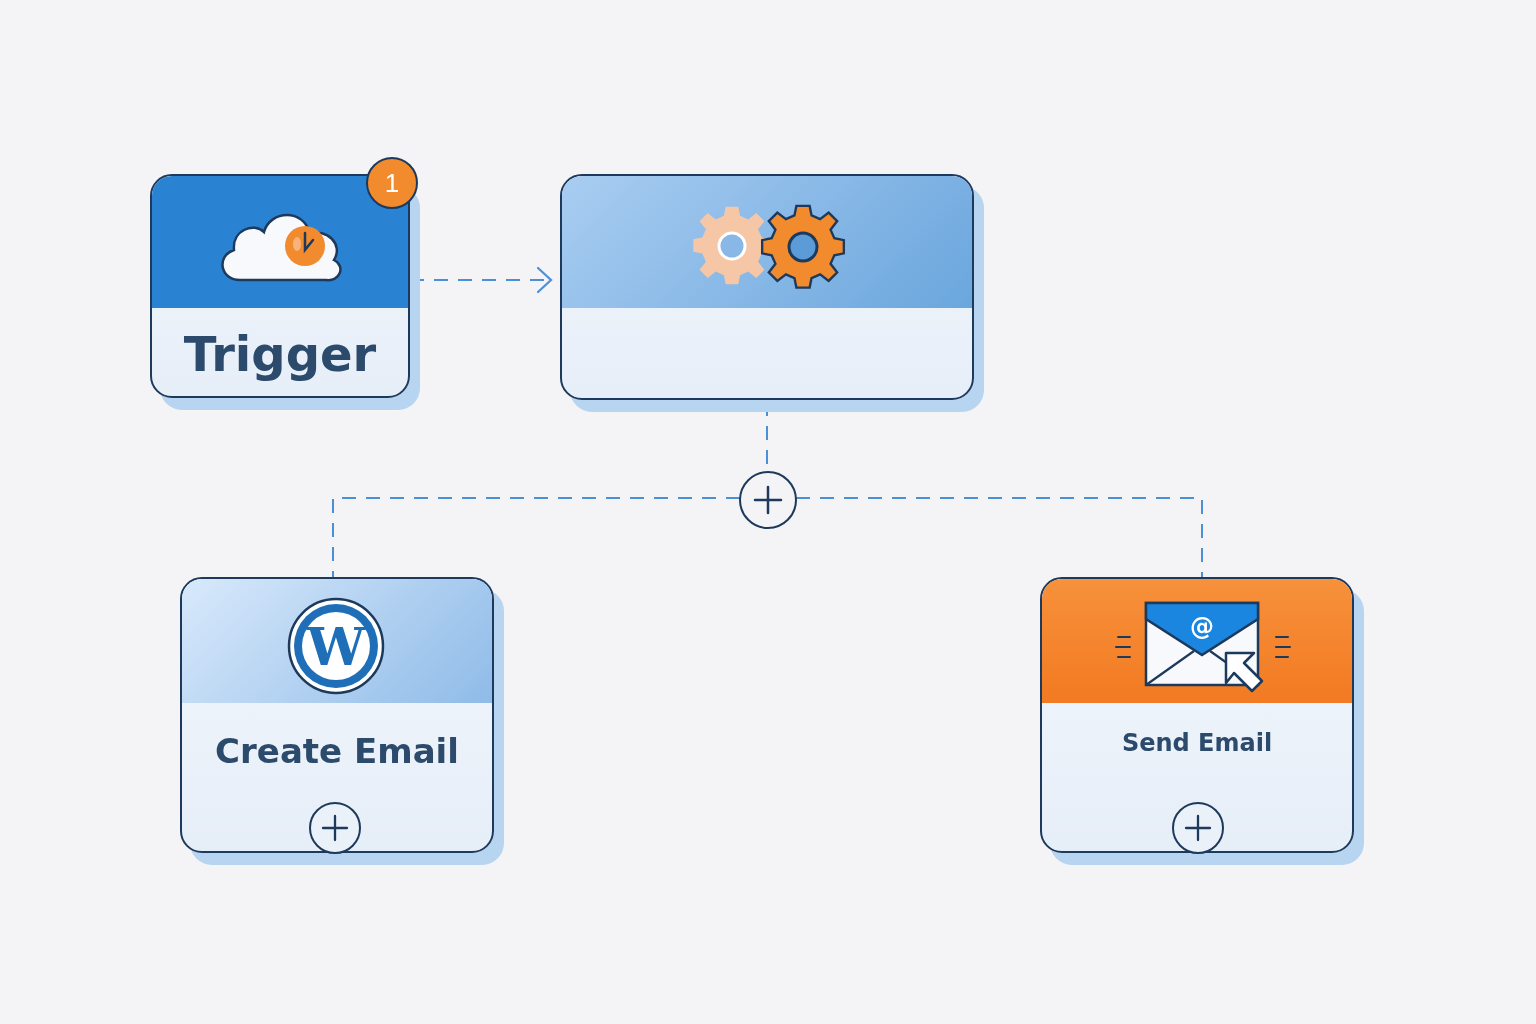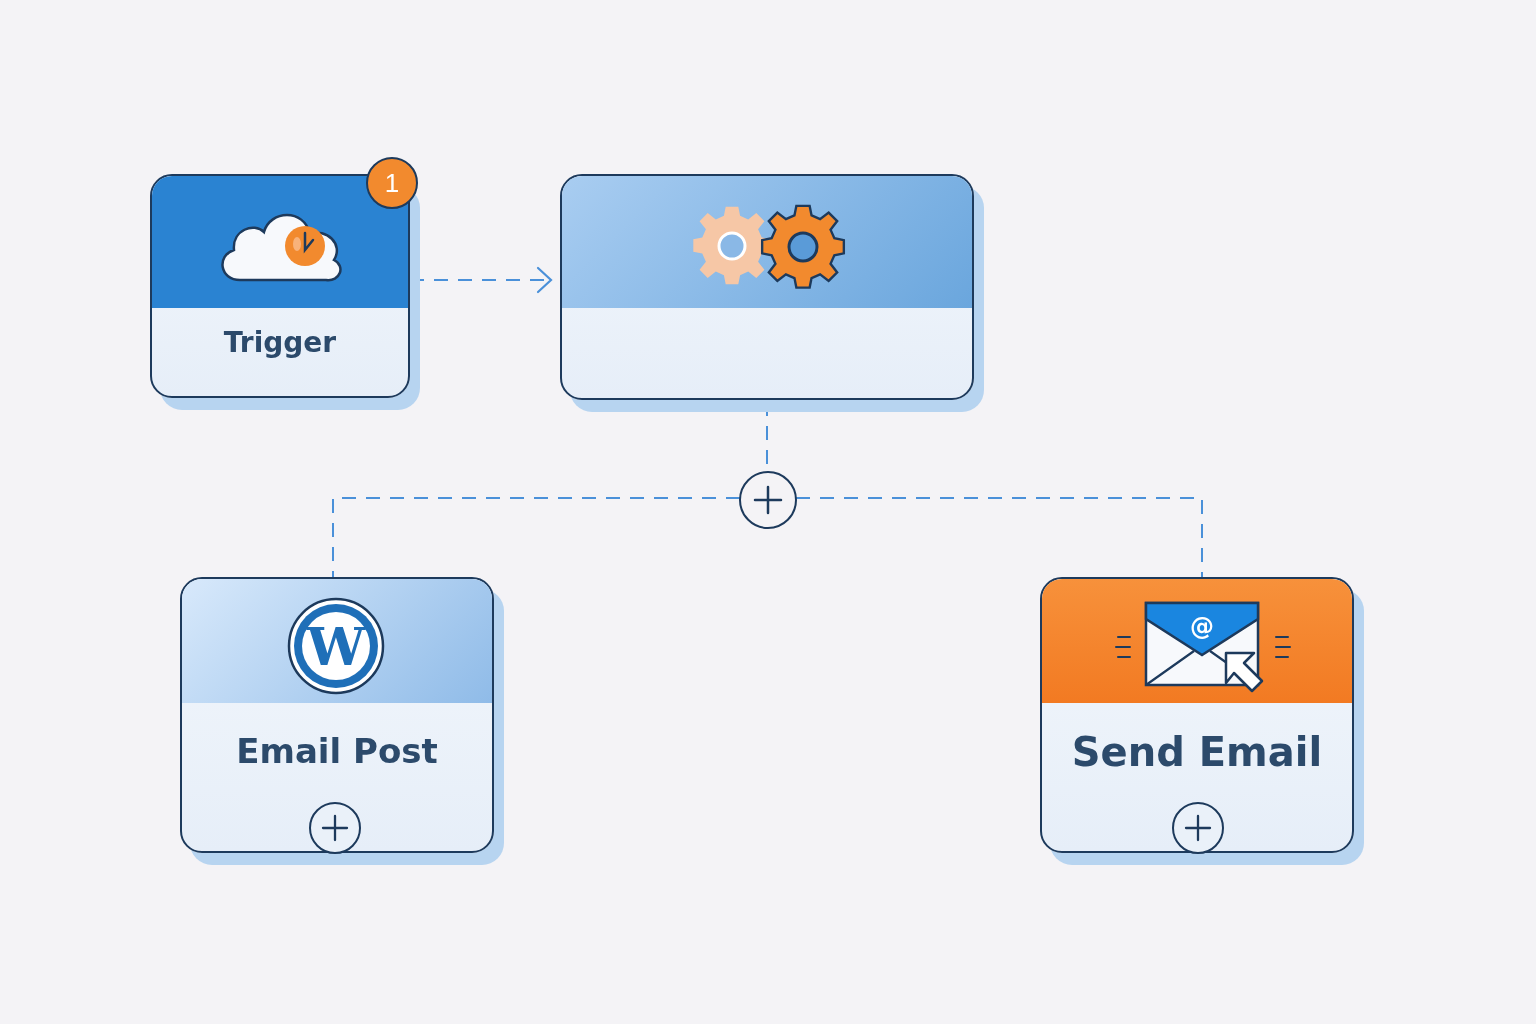--- a/index.html
+++ b/index.html
@@ -59,21 +59,21 @@
 
   <div class="node" style="left:150px; top:174px; width:256px; height:220px;">
     <div class="head blue" style="height:132px;">
       <svg class="icon" width="140" height="90" viewBox="0 0 140 90" style="left:60px; top:24px;">
         <path d="M28 80 C8 80 4 56 22 50 C20 30 42 22 52 32 C58 10 92 8 98 34 C114 28 132 44 122 60 C134 66 128 82 114 80 Z" fill="#f7f9fc" stroke="#1d3a5c" stroke-width="2.5"></path>
         <circle cx="93" cy="46" r="20" fill="#f28a2e"></circle>
         <ellipse cx="85" cy="44" rx="4" ry="7" fill="#f8b27a"></ellipse>
         <path d="M93 33 L93 50 L101 40" fill="none" stroke="#1d3a5c" stroke-width="2.5" stroke-linecap="round"></path>
       </svg>
     </div>
-    <div class="label" style="top:150px; font-size:28px;">Trigger</div>
+    <div class="label" style="top:150px; font-size:48px;">Trigger</div>
   </div>
   <div class="badge" style="left:366px; top:157px;">1</div>
 
   <div class="node" style="left:560px; top:174px; width:410px; height:222px;">
     <div class="head lightblue" style="height:132px;">
       <svg class="icon" width="170" height="100" viewBox="0 0 170 100" style="left:126px; top:24px;">
         <g transform="translate(44 46)">
           <path d="M-7 -38 L7 -38 L9 -28 L18 -24 L27 -31 L36 -22 L29 -13 L33 -4 L43 -2 L43 12 L33 14 L29 23 L36 32 L27 41 L18 34 L9 38 L7 48 L-7 48 L-9 38 L-18 34 L-27 41 L-36 32 L-29 23 L-33 14 L-43 12 L-43 -2 L-33 -4 L-29 -13 L-36 -22 L-27 -31 L-18 -24 L-9 -28 Z" transform="translate(0 -5) scale(0.9)" fill="#f6c7a6"></path>
           <circle cx="0" cy="0" r="13" fill="#8ab8e6" stroke="#ffffff" stroke-width="3"></circle>
         </g>
@@ -93,21 +93,21 @@
 
   <div class="node" style="left:180px; top:577px; width:310px; height:272px;">
     <div class="head paleblue" style="height:124px;">
       <svg class="icon" width="100" height="100" viewBox="0 0 100 100" style="left:104px; top:17px;">
         <circle cx="50" cy="50" r="47" fill="#ffffff" stroke="#1d3a5c" stroke-width="2.5"></circle>
         <circle cx="50" cy="50" r="42" fill="#1f6fb8"></circle>
         <circle cx="50" cy="50" r="34" fill="#ffffff"></circle>
         <text x="50" y="69" text-anchor="middle" font-family="'DejaVu Serif', serif" font-weight="bold" font-size="52" fill="#1f6fb8">W</text>
       </svg>
     </div>
-    <div class="label" style="top:152px; font-size:34px;">Email Post</div>
+    <div class="label" style="top:152px; font-size:34px;">Create Email</div>
   </div>
   <div class="plus-btn small" style="left:309px; top:802px;">
     <svg width="48" height="48" viewBox="0 0 48 48">
       <path d="M12 24 L36 24 M24 12 L24 36" stroke="#1d3a5c" stroke-width="2.3" stroke-linecap="round"></path>
     </svg>
   </div>
 
   <div class="node" style="left:1040px; top:577px; width:310px; height:272px;">
     <div class="head orange" style="height:124px;">
       <svg class="icon" width="190" height="100" viewBox="0 0 190 100" style="left:66px; top:18px;">
@@ -115,21 +115,21 @@
           <path d="M10 40 L22 40 M8 50 L22 50 M10 60 L22 60"></path>
           <path d="M168 40 L180 40 M168 50 L182 50 M168 60 L180 60"></path>
         </g>
         <rect x="38" y="6" width="112" height="82" fill="#f7f9fc" stroke="#1d3a5c" stroke-width="2.5"></rect>
         <path d="M38 6 L150 6 L150 22 L94 58 L38 22 Z" fill="#1a86e0" stroke="#1d3a5c" stroke-width="2.5"></path>
         <path d="M38 88 L86 54 M150 88 L102 54" stroke="#1d3a5c" stroke-width="2.2"></path>
         <text x="94" y="38" text-anchor="middle" font-family="'DejaVu Sans', sans-serif" font-weight="bold" font-size="24" fill="#ffffff">@</text>
         <path d="M118 56 L146 56 L136 66 L154 84 L144 94 L126 76 L118 86 Z" fill="#ffffff" stroke="#1d3a5c" stroke-width="2.5" stroke-linejoin="round"></path>
       </svg>
     </div>
-    <div class="label" style="top:150px; font-size:40px;">Send Email</div>
+    <div class="label" style="top:150px; font-size:24px;">Send Email</div>
   </div>
   <div class="plus-btn small" style="left:1172px; top:802px;">
     <svg width="48" height="48" viewBox="0 0 48 48">
       <path d="M12 24 L36 24 M24 12 L24 36" stroke="#1d3a5c" stroke-width="2.3" stroke-linecap="round"></path>
     </svg>
   </div>
 
 </div>
 
 </body></html>

